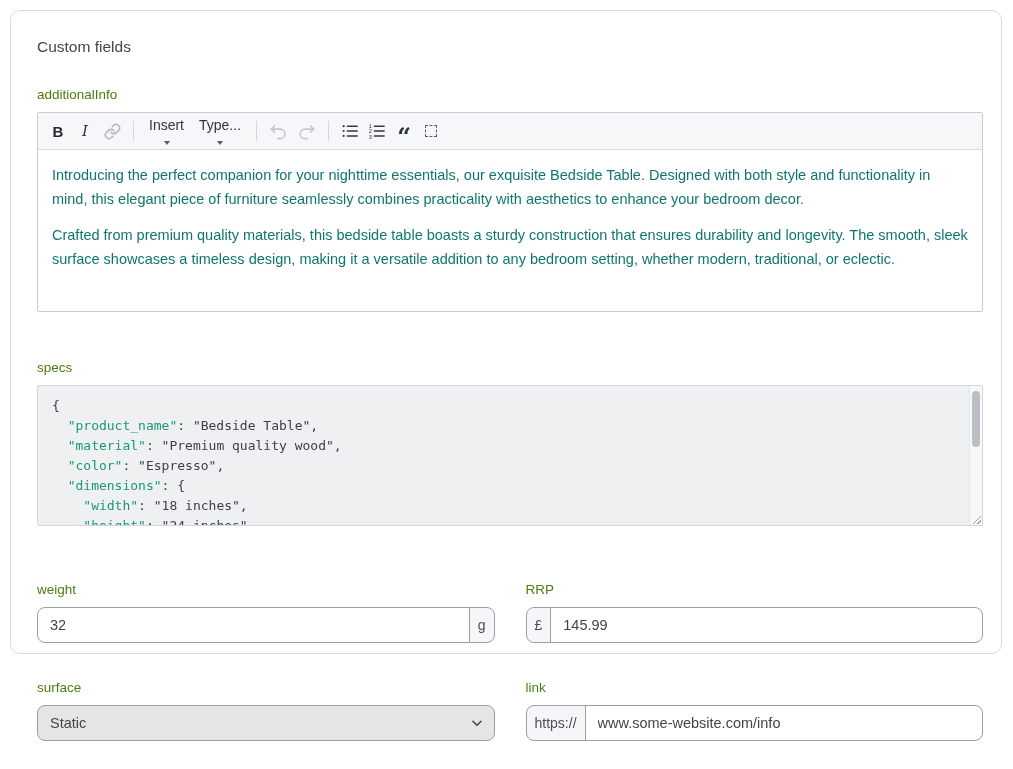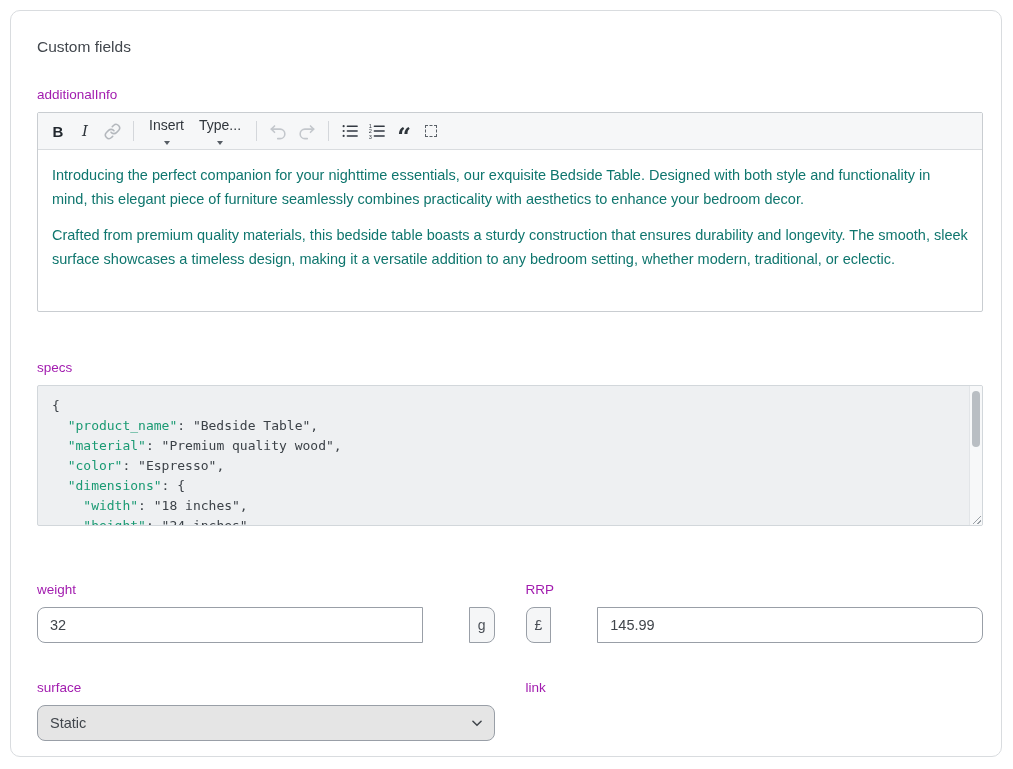--- a/index.html
+++ b/index.html
@@ -1,26 +1,26 @@
 <!DOCTYPE html>
 <html><head>
 <meta charset="utf-8">
 <style>
   * { box-sizing: border-box; margin: 0; padding: 0; }
   html, body { width: 1013px; height: 769px; background: #ffffff;
     font-family: "Liberation Sans", sans-serif; color: #40454b; }
 
   .card {
-    position: absolute; left: 10px; top: 10px; width: 992px; height: 747px;
+    position: absolute; left: 10px; top: 10px; width: 992px; height: 644px;
     background: #fff; border: 1px solid #d9dcdf; border-radius: 10px;
     padding: 27px 18px 24px 26px;
   }
   .card-title { font-size: 15.5px; font-weight: 400; color: #42474d; margin-bottom: 31px; }
 
-  .field-label { display: block; font-size: 13.5px; color: #a21caf; margin-bottom: 10px; }
+  .field-label { display: block; font-size: 13.5px; color: #4d7c0f; margin-bottom: 10px; }
 
   
   .rte { border: 1px solid #c9cdd1; border-radius: 2px; height: 200px; background: #fff; }
   .rte-toolbar {
     display: flex; align-items: center; height: 37px; padding: 0 7px;
     background: #f6f7f8; border-bottom: 1px solid #d9dcdf; gap: 1px;
   }
   .tb-btn {
     display: inline-flex; align-items: center; justify-content: center;
     min-width: 26px; height: 26px; border: none; background: transparent;
@@ -65,21 +65,21 @@
     background: repeating-linear-gradient(-45deg, transparent, transparent 2px, #9aa0a6 2px, #9aa0a6 3px);
     clip-path: polygon(100% 0, 100% 100%, 0 100%); cursor: nwse-resize;
   }
 
   
   .form-row { display: flex; gap: 31px; }
   .form-row.first { margin-top: 56px; }
   .form-row.second { margin-top: 37px; }
   .form-col { flex: 1; min-width: 0; }
 
-  .input-group { display: flex; width: 100%; gap: 47px; }
+  .input-group { display: flex; width: 100%; }
   .text-input {
     flex: 1; min-width: 0; height: 36px; border: 1px solid #999fa7; border-radius: 8px;
     padding: 0 12px; font-size: 14.5px; color: #40454b; background: #fff; outline: none;
     font-family: "Liberation Sans", sans-serif;
   }
   .input-group .text-input.has-suffix { border-radius: 8px 0 0 8px; }
   .input-group .text-input.has-prefix { border-radius: 0 8px 8px 0; }
   .addon {
     display: flex; align-items: center; justify-content: center;
     height: 36px; padding: 0 8px; background: #f5f6f7; border: 1px solid #999fa7;
@@ -230,16 +230,20 @@
         </select>
         <span class="select-chevron">
           <svg width="14" height="14" viewBox="0 0 24 24" fill="none" stroke="#40454b" stroke-width="2.6" stroke-linecap="round" stroke-linejoin="round">
             <polyline points="5,9 12,16 19,9"></polyline>
           </svg>
         </span>
       </div>
     </div>
     <div class="form-col">
       <label class="field-label">link</label>
+      <div class="input-group">
+        <span class="addon prefix">https://</span>
+        <input class="text-input has-prefix" type="text" value="www.some-website.com/info" style="">
+      </div>
     </div>
   </div>
 
 </div>
 
 </body></html>

